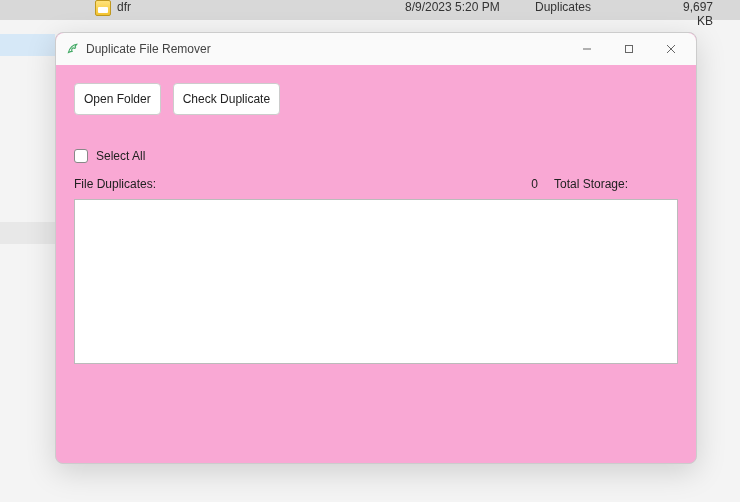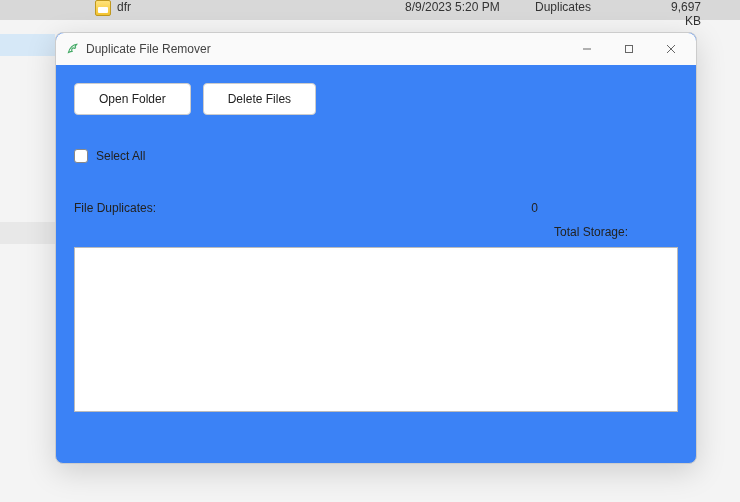--- a/index.html
+++ b/index.html
@@ -36,40 +36,40 @@
     .explorer-row .file-icon::after {
       content: "";
       position: absolute;
       left: 2px; right: 2px; top: 6px; bottom: 2px;
       background: #fff;
       border-radius: 1px;
     }
     .explorer-row .col-name { width: 248px; }
     .explorer-row .col-date { width: 130px; text-align: left; margin-left: 40px; }
     .explorer-row .col-type { width: 132px; text-align: left; }
-    .explorer-row .col-size { flex: 1; text-align: right; padding-right: 39px; }
+    .explorer-row .col-size { flex: 1; text-align: right; padding-right: 27px; }
     .selection-strip {
       position: absolute;
       top: 34px; left: 0;
       width: 55px; height: 22px;
       background: #d6e8f7;
     }
     .strip-below {
       position: absolute;
       top: 222px; left: 0;
       width: 55px; height: 22px;
       background: #e8e8e8;
     }
     .app-window {
       position: absolute;
       top: 32px;
       left: 55px;
       width: 642px;
       height: 432px;
-      background: #3b82f6;
+      background: #f9a8d4;
       border: 1px solid #ccc;
       border-radius: 8px;
       box-shadow: 0 8px 30px rgba(0,0,0,0.15);
       display: flex;
       flex-direction: column;
     }
     .titlebar {
       height: 32px;
       display: flex;
       align-items: center;
@@ -104,21 +104,21 @@
     .win-btn svg { stroke: #666; }
     .toolbar {
       padding: 18px 18px 0 18px;
       display: flex;
       gap: 12px;
     }
     .btn {
       background: #fff;
       border: 1px solid #ccc;
       border-radius: 4px;
-      padding: 8px 24px;
+      padding: 8px 9px;
       font-size: 12px;
       color: #222;
       cursor: pointer;
     }
     .controls-row {
       display: flex;
       align-items: center;
       padding: 34px 30px 6px 18px;
     }
     .checkbox {
@@ -132,21 +132,21 @@
     .select-all-label { color: #222; }
     .stats-row {
       display: flex;
       align-items: center;
       padding: 8px 18px 6px 18px;
       color: #222;
     }
     .stats-row .total-dup-label { }
     .stats-row .spacer { flex: 1; }
     .stats-row .dup-count { margin-right: 16px; }
-    .stats-row .total-storage-label { margin-right: 50px; margin-top: 48px; }
+    .stats-row .total-storage-label { margin-right: 50px; }
     .list-area {
       margin: 2px 18px 0 18px;
       background: #fff;
       border: 1px solid #bbb;
       height: 165px;
     }
     .disclaimer {
       padding: 14px 6px 0 6px;
       color: #222;
       font-size: 12px;
@@ -189,21 +189,21 @@
         <svg width="10" height="10" viewBox="0 0 10 10">
             <line x1="1" y1="1" x2="9" y2="9" stroke-width="1"></line>
             <line x1="9" y1="1" x2="1" y2="9" stroke-width="1"></line>
           </svg>
       </div>
     </div>
   </div>
 
   <div class="toolbar">
     <button class="btn">Open Folder</button>
-    <button class="btn">Delete Files</button>
+    <button class="btn">Check Duplicate</button>
   </div>
 
   <div class="controls-row">
     <div class="checkbox"></div>
     <span class="select-all-label">Select All</span>
   </div>
 
   <div class="stats-row">
     <span class="total-dup-label">File Duplicates:</span>
     <span class="spacer"></span>

